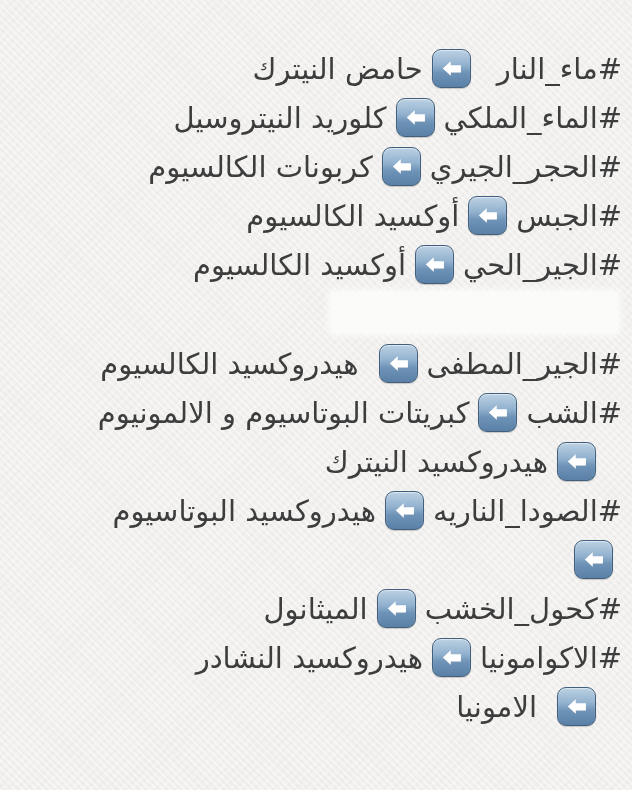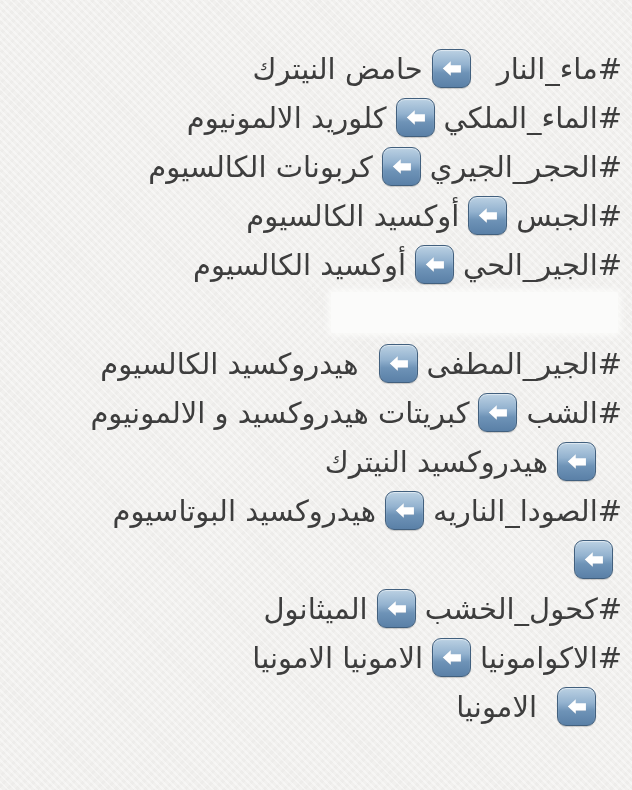--- a/index.html
+++ b/index.html
@@ -63,21 +63,21 @@
   </div>
 
   <div class="row">
     <span class="tag">#الماء_الملكي</span>
     <span class="arrow">
         <svg viewBox="0 0 40 40">
           <polygon points="8,20 19,10 19,15.6 33,15.6 33,25.4 19,25.4 19,30" fill="#7e99b4" transform="translate(0,1)"></polygon>
           <polygon points="8,20 19,10 19,15.6 33,15.6 33,25.4 19,25.4 19,30" fill="#ffffff"></polygon>
         </svg>
       </span>
-    <span class="meaning">كلوريد الالمونيوم</span>
+    <span class="meaning">كلوريد النيتروسيل</span>
   </div>
 
   <div class="row">
     <span class="tag">#الحجر_الجيري</span>
     <span class="arrow">
         <svg viewBox="0 0 40 40">
           <polygon points="8,20 19,10 19,15.6 33,15.6 33,25.4 19,25.4 19,30" fill="#7e99b4" transform="translate(0,1)"></polygon>
           <polygon points="8,20 19,10 19,15.6 33,15.6 33,25.4 19,25.4 19,30" fill="#ffffff"></polygon>
         </svg>
       </span>
@@ -120,21 +120,21 @@
   </div>
 
   <div class="row">
     <span class="tag">#الشب</span>
     <span class="arrow">
         <svg viewBox="0 0 40 40">
           <polygon points="8,20 19,10 19,15.6 33,15.6 33,25.4 19,25.4 19,30" fill="#7e99b4" transform="translate(0,1)"></polygon>
           <polygon points="8,20 19,10 19,15.6 33,15.6 33,25.4 19,25.4 19,30" fill="#ffffff"></polygon>
         </svg>
       </span>
-    <span class="meaning">كبريتات هيدروكسيد و الالمونيوم</span>
+    <span class="meaning">كبريتات البوتاسيوم و الالمونيوم</span>
   </div>
 
   <div class="row wide-before">
     <span class="arrow">
         <svg viewBox="0 0 40 40">
           <polygon points="8,20 19,10 19,15.6 33,15.6 33,25.4 19,25.4 19,30" fill="#7e99b4" transform="translate(0,1)"></polygon>
           <polygon points="8,20 19,10 19,15.6 33,15.6 33,25.4 19,25.4 19,30" fill="#ffffff"></polygon>
         </svg>
       </span>
     <span class="meaning">هيدروكسيد النيترك</span>
@@ -172,21 +172,21 @@
   </div>
 
   <div class="row">
     <span class="tag">#الاكوامونيا</span>
     <span class="arrow">
         <svg viewBox="0 0 40 40">
           <polygon points="8,20 19,10 19,15.6 33,15.6 33,25.4 19,25.4 19,30" fill="#7e99b4" transform="translate(0,1)"></polygon>
           <polygon points="8,20 19,10 19,15.6 33,15.6 33,25.4 19,25.4 19,30" fill="#ffffff"></polygon>
         </svg>
       </span>
-    <span class="meaning">الامونيا الامونيا</span>
+    <span class="meaning">هيدروكسيد النشادر</span>
   </div>
 
   <div class="row wide-before wide-after">
     <span class="arrow">
         <svg viewBox="0 0 40 40">
           <polygon points="8,20 19,10 19,15.6 33,15.6 33,25.4 19,25.4 19,30" fill="#7e99b4" transform="translate(0,1)"></polygon>
           <polygon points="8,20 19,10 19,15.6 33,15.6 33,25.4 19,25.4 19,30" fill="#ffffff"></polygon>
         </svg>
       </span>
     <span class="meaning">الامونيا</span>

